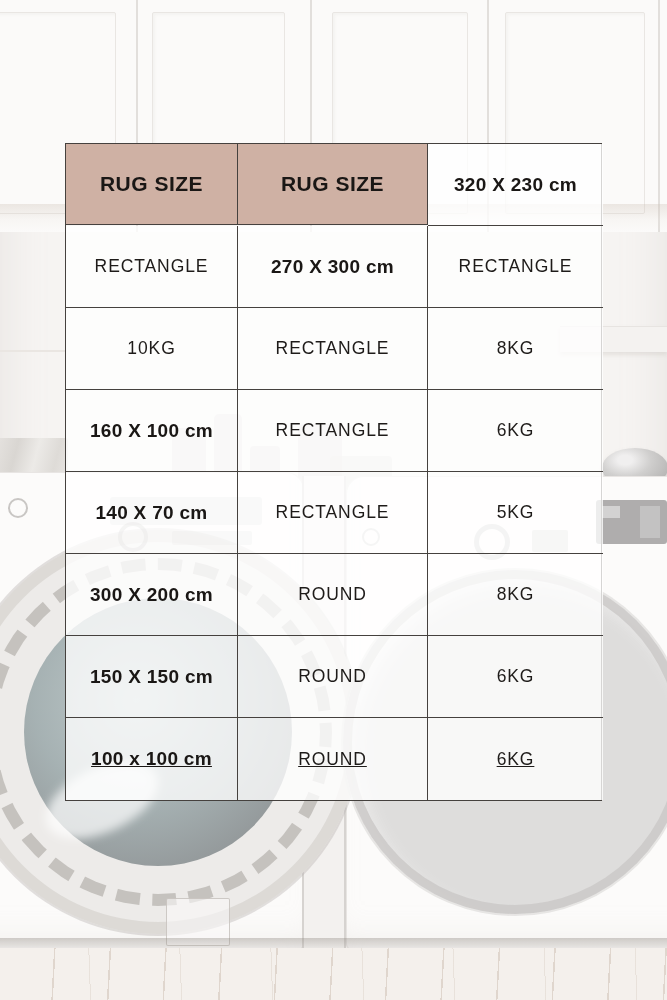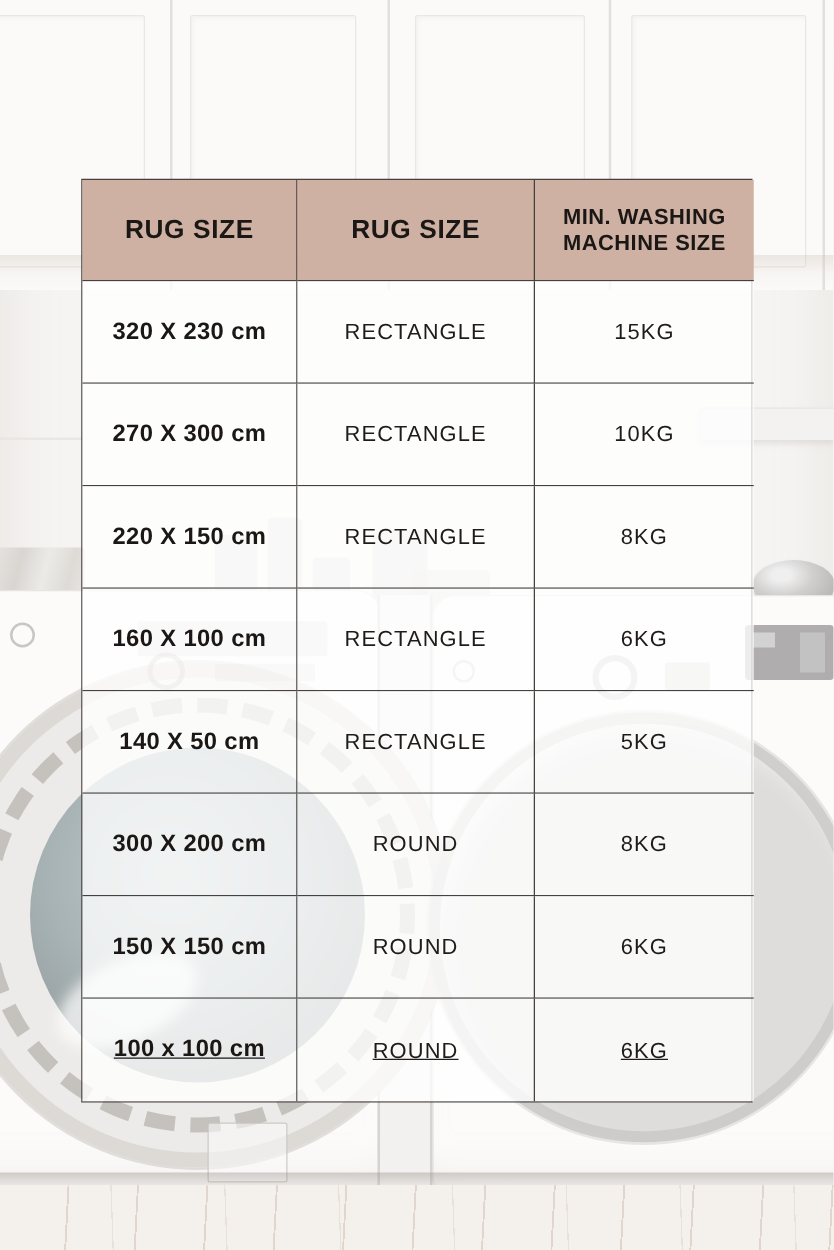--- a/index.html
+++ b/index.html
@@ -148,39 +148,36 @@
     <div class="abs panel-r-light2"></div>
     <div class="abs drawer"></div>
 
     <div class="abs floor-shadow"></div>
     <div class="abs floor"></div>
   </div>
 
   <div class="rug-table">
     <div class="cell th">RUG SIZE</div>
     <div class="cell th">RUG SIZE</div>
-    <div class="cell th th-small">MIN. WASHING MACHINE SIZE</div>
 
     <div class="cell td td-size">320 X 230 cm</div>
     <div class="cell td td-shape">RECTANGLE</div>
-    <div class="cell td td-kg">15KG</div>
 
     <div class="cell td td-size">270 X 300 cm</div>
     <div class="cell td td-shape">RECTANGLE</div>
     <div class="cell td td-kg">10KG</div>
 
-    <div class="cell td td-size">220 X 150 cm</div>
     <div class="cell td td-shape">RECTANGLE</div>
     <div class="cell td td-kg">8KG</div>
 
     <div class="cell td td-size">160 X 100 cm</div>
     <div class="cell td td-shape">RECTANGLE</div>
     <div class="cell td td-kg">6KG</div>
 
-    <div class="cell td td-size">140 X 50 cm</div>
+    <div class="cell td td-size">140 X 70 cm</div>
     <div class="cell td td-shape">RECTANGLE</div>
     <div class="cell td td-kg">5KG</div>
 
     <div class="cell td td-size">300 X 200 cm</div>
     <div class="cell td td-shape">ROUND</div>
     <div class="cell td td-kg">8KG</div>
 
     <div class="cell td td-size">150 X 150 cm</div>
     <div class="cell td td-shape">ROUND</div>
     <div class="cell td td-kg">6KG</div>

